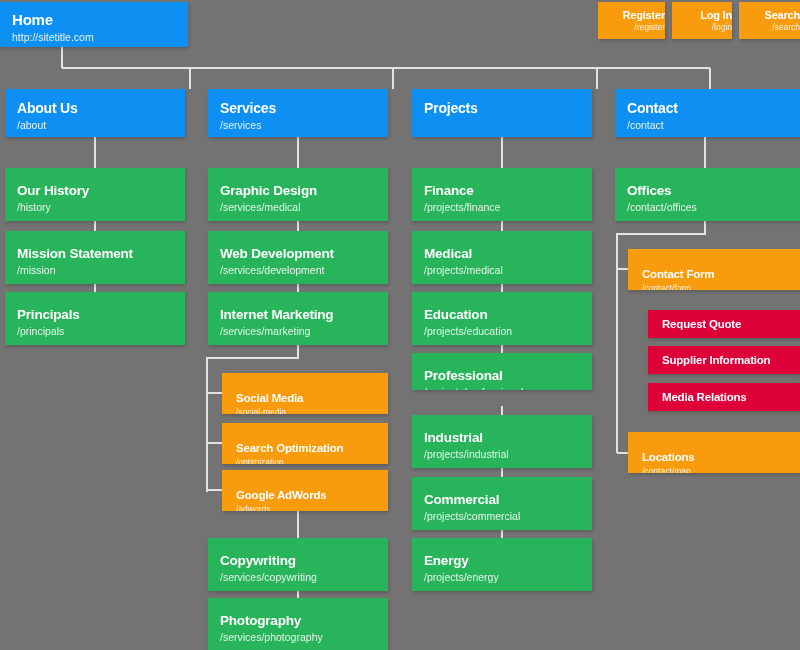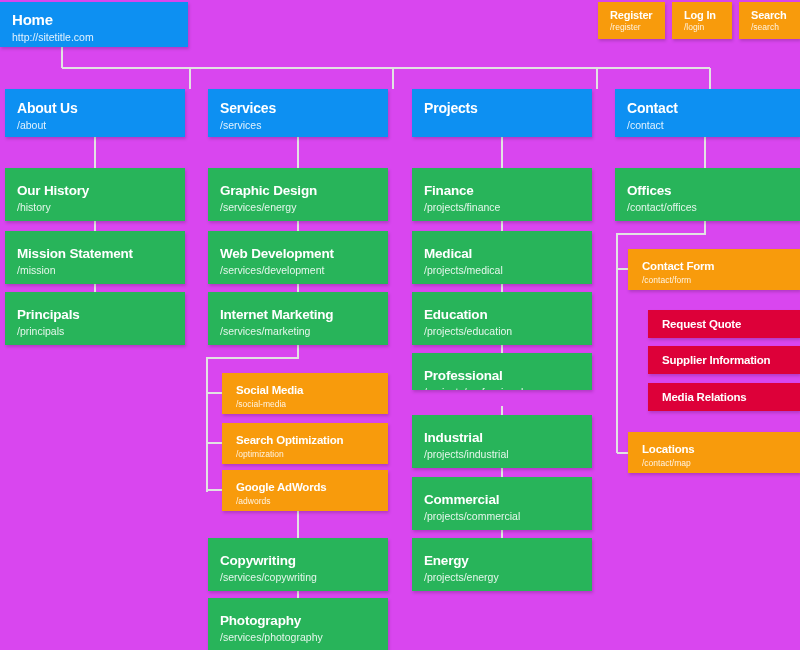--- a/index.html
+++ b/index.html
@@ -9,21 +9,21 @@
   }
   body {
     font-family: "Liberation Sans", sans-serif;
     -webkit-font-smoothing: antialiased;
   }
   #sitemap {
     position: relative;
     width: 800px;
     height: 650px;
     overflow: hidden;
-    background: #d946ef;
+    background: #737373;
   }
   
   #connectors {
     position: absolute;
     left: 0;
     top: 0;
     width: 800px;
     height: 650px;
     z-index: 1;
   }
@@ -46,39 +46,39 @@
   }
   
   .node.lvl-home {
     padding: 9px 12px 0 12px;
   }
   .node.lvl-home .title { font-size: 15px; line-height: 18px; }
   .node.lvl-home .url   { font-size: 10.5px; line-height: 14px; margin-top: 1px; }
 
   .node.lvl-util {
     padding: 6px 0 0 12px;
-    text-align: left;
+    text-align: right;
   }
   .node.lvl-util .title { font-size: 11px; line-height: 14px; }
   .node.lvl-util .url   { font-size: 8.5px; line-height: 11px; }
 
   .node.lvl-1 {
     padding: 11px 12px 0 12px;
   }
   .node.lvl-1 .title { font-size: 14px; line-height: 17px; }
   .node.lvl-1 .url   { font-size: 10.5px; line-height: 14px; margin-top: 1px; }
 
   .node.lvl-2 {
     padding: 14px 12px 0 12px;
   }
   .node.lvl-2 .title { font-size: 13.5px; line-height: 17px; }
   .node.lvl-2 .url   { font-size: 10.5px; line-height: 15px; margin-top: 1px; }
 
   .node.lvl-3 {
-    padding: 10px 0 0 14px;
+    padding: 18px 0 0 14px;
   }
   .node.lvl-3 .title { font-size: 11.5px; line-height: 15px; }
   .node.lvl-3 .url   { font-size: 8.5px; line-height: 12px; margin-top: 0px; }
 
   .node.lvl-4 {
     padding: 0 0 0 14px;
     display: flex;
     align-items: center;
   }
   .node.lvl-4 .title { font-size: 11.5px; line-height: 14px; }
@@ -172,21 +172,21 @@
     <div class="title">Principals</div>
     <div class="url">/principals</div>
   </div>
 
   <div class="node lvl-1 c-blue" style="left:208px; top:89px; width:180px; height:48px;">
     <div class="title">Services</div>
     <div class="url">/services</div>
   </div>
   <div class="node lvl-2 c-green" style="left:208px; top:168px; width:180px; height:53px;">
     <div class="title">Graphic Design</div>
-    <div class="url">/services/energy</div>
+    <div class="url">/services/medical</div>
   </div>
   <div class="node lvl-2 c-green" style="left:208px; top:231px; width:180px; height:53px;">
     <div class="title">Web Development</div>
     <div class="url">/services/development</div>
   </div>
   <div class="node lvl-2 c-green" style="left:208px; top:292px; width:180px; height:53px;">
     <div class="title">Internet Marketing</div>
     <div class="url">/services/marketing</div>
   </div>
   <div class="node lvl-3 c-orange" style="left:222px; top:373px; width:166px; height:41px;">

